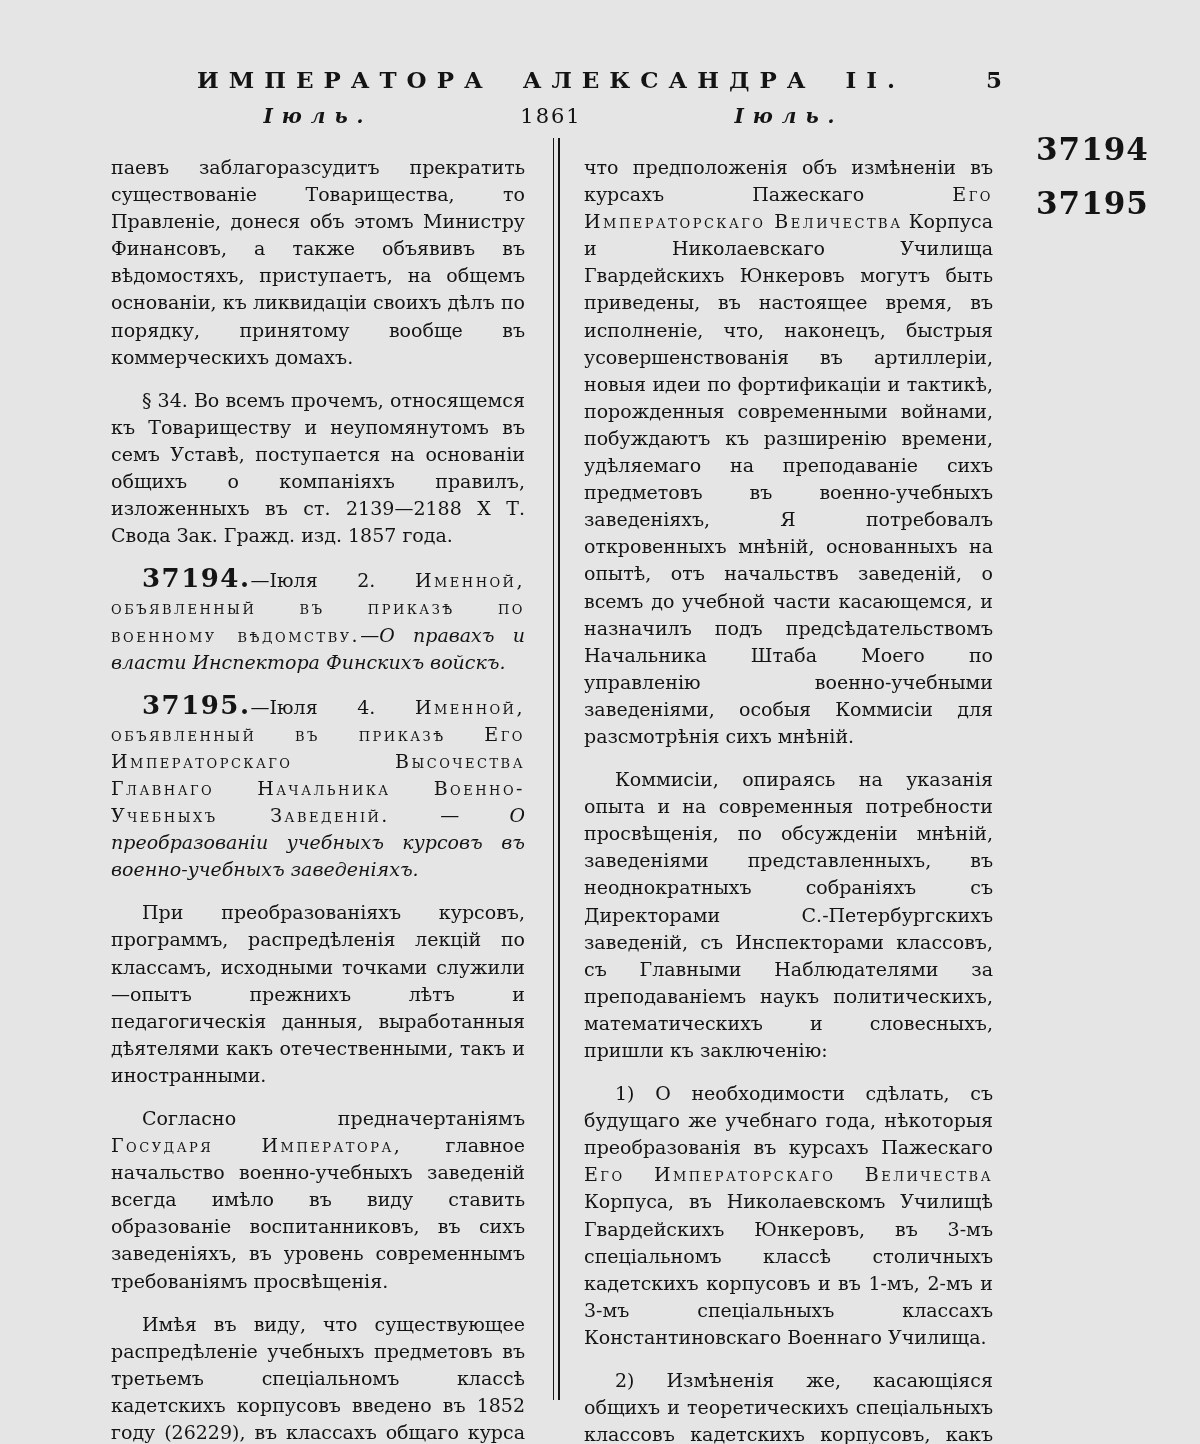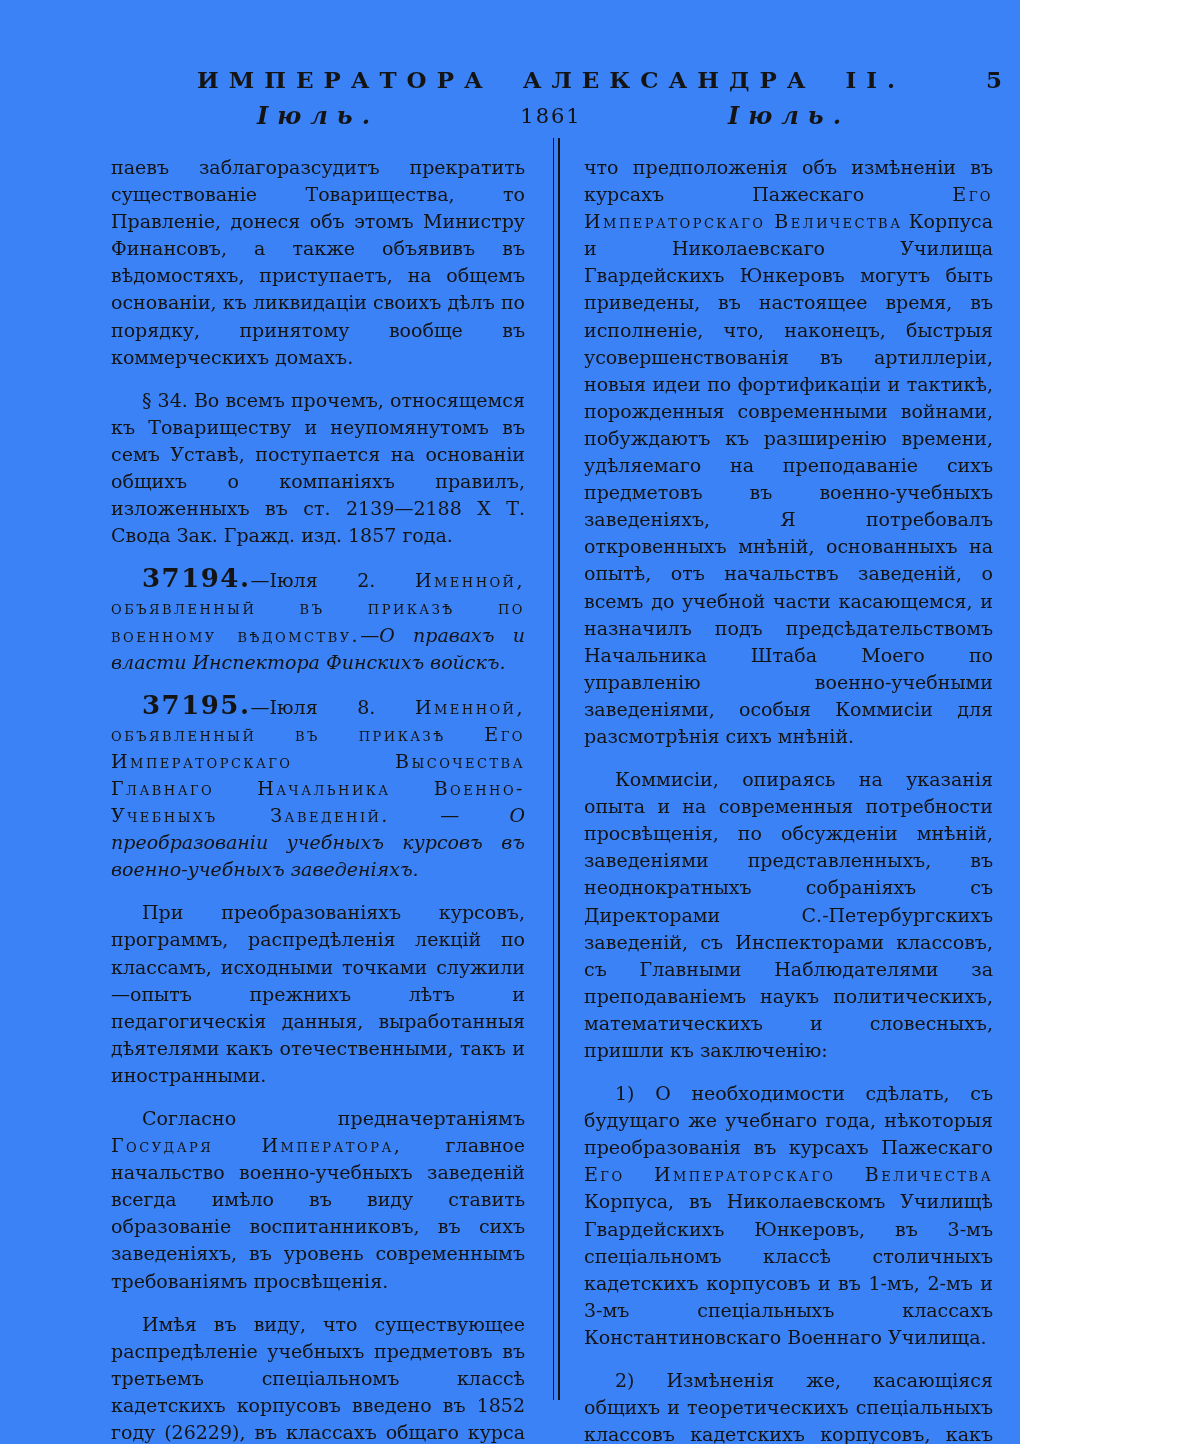--- a/index.html
+++ b/index.html
@@ -5,40 +5,40 @@
   html, body { margin: 0; padding: 0; }
   body {
     width: 1200px; height: 1444px;
     background: #ffffff;
     font-family: "DejaVu Serif", serif;
     color: #141414;
     -webkit-font-smoothing: antialiased;
   }
   .page {
     position: relative;
-    width: 1020px; height: 1444px;
-    background: #3b82f6;
+    width: 1200px; height: 1444px;
+    background: #e5e5e5;
     overflow: hidden;
   }
   
   .header-title {
     position: absolute; left: 95px; top: 66px; width: 912px;
     text-align: center;
     font-weight: bold; font-size: 23px; line-height: 28px;
     letter-spacing: 10px; word-spacing: 12px;
     white-space: nowrap;
   }
   .page-num {
     position: absolute; left: 930px; top: 66px; width: 72px;
     text-align: right;
     font-weight: bold; font-size: 23px; line-height: 28px;
   }
   .date-left, .date-right, .date-year {
     position: absolute; top: 102px; height: 28px;
-    font-size: 24px; line-height: 28px; white-space: nowrap;
+    font-size: 20px; line-height: 28px; white-space: nowrap;
   }
   .date-left  { left: 95px;  width: 446px; text-align: center; }
   .date-right { left: 568px; width: 442px; text-align: center; }
   .date-year  { left: 95px;  width: 912px; text-align: center; font-size: 21px; letter-spacing: 2px; }
   .month {
     font-style: italic; letter-spacing: 9px; font-weight: bold;
   }
   
   .divider {
     position: absolute; left: 553px; top: 138px; height: 1262px; width: 4px;
@@ -83,21 +83,21 @@
   <div class="date-left month">Іюль.</div>
   <div class="date-year">1861</div>
   <div class="date-right month">Іюль.</div>
 
   <div class="divider"></div>
 
   <div class="col col-left">
       <p class="para"><span>паевъ заблагоразсудитъ прекратить существованіе Товарищества, то Правленіе, донеся объ этомъ Министру Финансовъ, а также объявивъ въ вѣдомостяхъ, приступаетъ, на общемъ основаніи, къ ликвидаціи своихъ дѣлъ по порядку, принятому вообще въ коммерческихъ домахъ.</span></p>
       <p class="para indent"><span>§ 34. Во всемъ прочемъ, относящемся къ Товариществу и неупомянутомъ въ семъ Уставѣ, поступается на основаніи общихъ о компаніяхъ правилъ, изложенныхъ въ ст. 2139—2188 X Т. Свода Зак. Гражд. изд. 1857 года.</span></p>
       <p class="para indent"><span class="seg-num">37194.</span><span>—Іюля 2. </span><span class="seg-sc">Именной, объявленный въ приказѣ по военному вѣдомству.</span><span>—</span><span class="seg-it">О правахъ и власти Инспектора Финскихъ войскъ.</span></p>
-      <p class="para indent"><span class="seg-num">37195.</span><span>—Іюля 8. </span><span class="seg-sc">Именной, объявленный въ приказѣ Его Императорскаго Высочества Главнаго Начальника Военно-Учебныхъ Заведеній.</span><span> — </span><span class="seg-it">О преобразованіи учебныхъ курсовъ въ военно-учебныхъ заведеніяхъ.</span></p>
+      <p class="para indent"><span class="seg-num">37195.</span><span>—Іюля 4. </span><span class="seg-sc">Именной, объявленный въ приказѣ Его Императорскаго Высочества Главнаго Начальника Военно-Учебныхъ Заведеній.</span><span> — </span><span class="seg-it">О преобразованіи учебныхъ курсовъ въ военно-учебныхъ заведеніяхъ.</span></p>
       <p class="para indent"><span>При преобразованіяхъ курсовъ, программъ, распредѣленія лекцій по классамъ, исходными точками служили—опытъ прежнихъ лѣтъ и педагогическія данныя, выработанныя дѣятелями какъ отечественными, такъ и иностранными.</span></p>
       <p class="para indent"><span>Согласно предначертаніямъ </span><span class="seg-sc">Государя Императора</span><span>, главное начальство военно-учебныхъ заведеній всегда имѣло въ виду ставить образованіе воспитанниковъ, въ сихъ заведеніяхъ, въ уровень современнымъ требованіямъ просвѣщенія.</span></p>
       <p class="para indent"><span>Имѣя въ виду, что существующее распредѣленіе учебныхъ предметовъ въ третьемъ спеціальномъ классѣ кадетскихъ корпусовъ введено въ 1852 году (26229), въ классахъ общаго курса и въ курсѣ теоретическомъ спеціальномъ — въ 1857 году,</span></p>
     </div>
   <div class="col col-right">
       <p class="para"><span>что предположенія объ измѣненіи въ курсахъ Пажескаго </span><span class="seg-sc">Его Императорскаго Величества</span><span> Корпуса и Николаевскаго Училища Гвардейскихъ Юнкеровъ могутъ быть приведены, въ настоящее время, въ исполненіе, что, наконецъ, быстрыя усовершенствованія въ артиллеріи, новыя идеи по фортификаціи и тактикѣ, порожденныя современными войнами, побуждаютъ къ разширенію времени, удѣляемаго на преподаваніе сихъ предметовъ въ военно-учебныхъ заведеніяхъ, Я потребовалъ откровенныхъ мнѣній, основанныхъ на опытѣ, отъ начальствъ заведеній, о всемъ до учебной части касающемся, и назначилъ подъ предсѣдательствомъ Начальника Штаба Моего по управленію военно-учебными заведеніями, особыя Коммисіи для разсмотрѣнія сихъ мнѣній.</span></p>
       <p class="para indent"><span>Коммисіи, опираясь на указанія опыта и на современныя потребности просвѣщенія, по обсужденіи мнѣній, заведеніями представленныхъ, въ неоднократныхъ собраніяхъ съ Директорами С.-Петербургскихъ заведеній, съ Инспекторами классовъ, съ Главными Наблюдателями за преподаваніемъ наукъ политическихъ, математическихъ и словесныхъ, пришли къ заключенію:</span></p>
       <p class="para indent"><span>1) О необходимости сдѣлать, съ будущаго же учебнаго года, нѣкоторыя преобразованія въ курсахъ Пажескаго </span><span class="seg-sc">Его Императорскаго Величества</span><span> Корпуса, въ Николаевскомъ Училищѣ Гвардейскихъ Юнкеровъ, въ 3-мъ спеціальномъ классѣ столичныхъ кадетскихъ корпусовъ и въ 1-мъ, 2-мъ и 3-мъ спеціальныхъ классахъ Константиновскаго Военнаго Училища.</span></p>
       <p class="para indent"><span>2) Измѣненія же, касающіяся общихъ и теоретическихъ спеціальныхъ классовъ кадетскихъ корпусовъ, какъ заключающіяся не столько въ распредѣленіи предметовъ, или въ ихъ сокращеніи, сколько въ особыхъ педагогическихъ пріемахъ при преподаваніи и репетиціяхъ, отложить на предбудущій курсъ, дабы обсудить ихъ, въ продолженіе цѣлаго года, съ большею подробностію, взвѣсить каждое мнѣніе безъ торопливости, всегда вредной при рѣшеніи вопросовъ столь существенныхъ въ дѣлѣ воспитанія и образованія.</span></p>
     </div>

